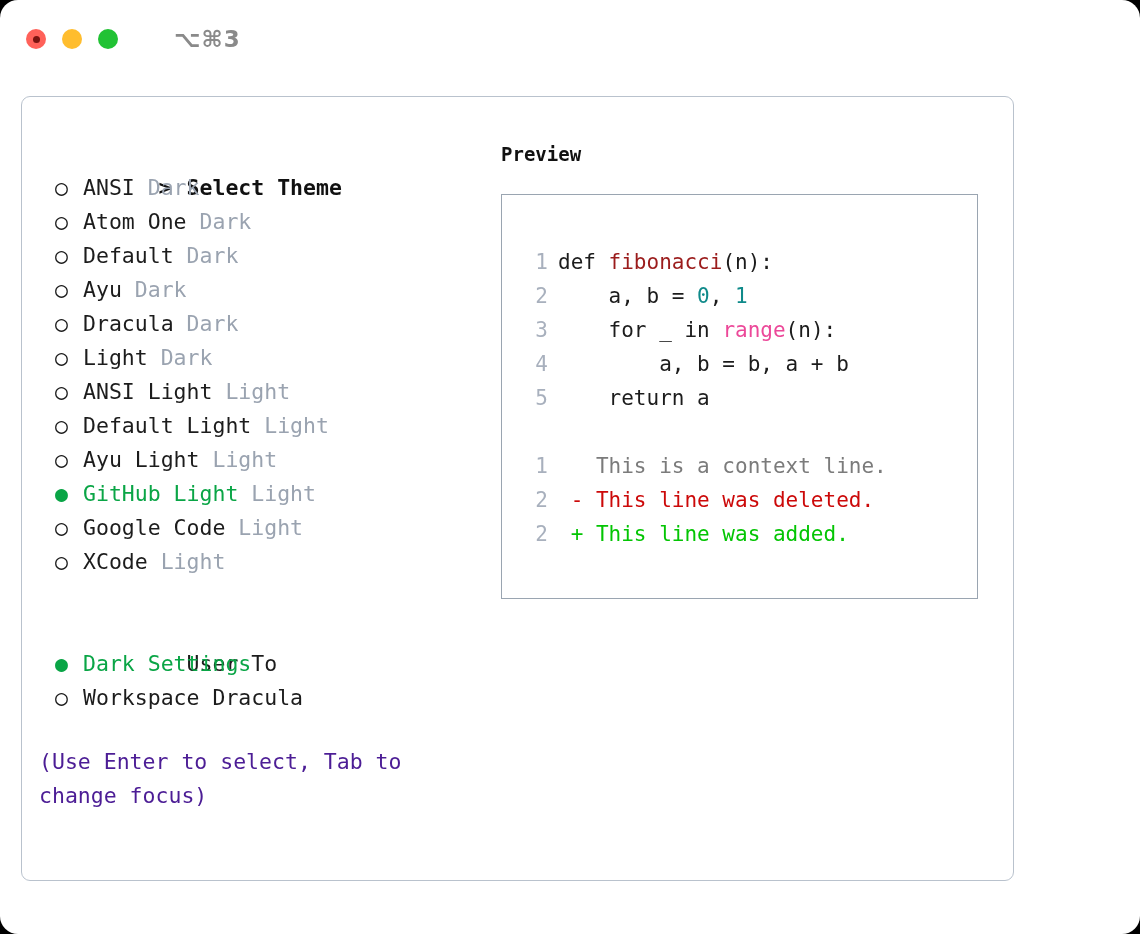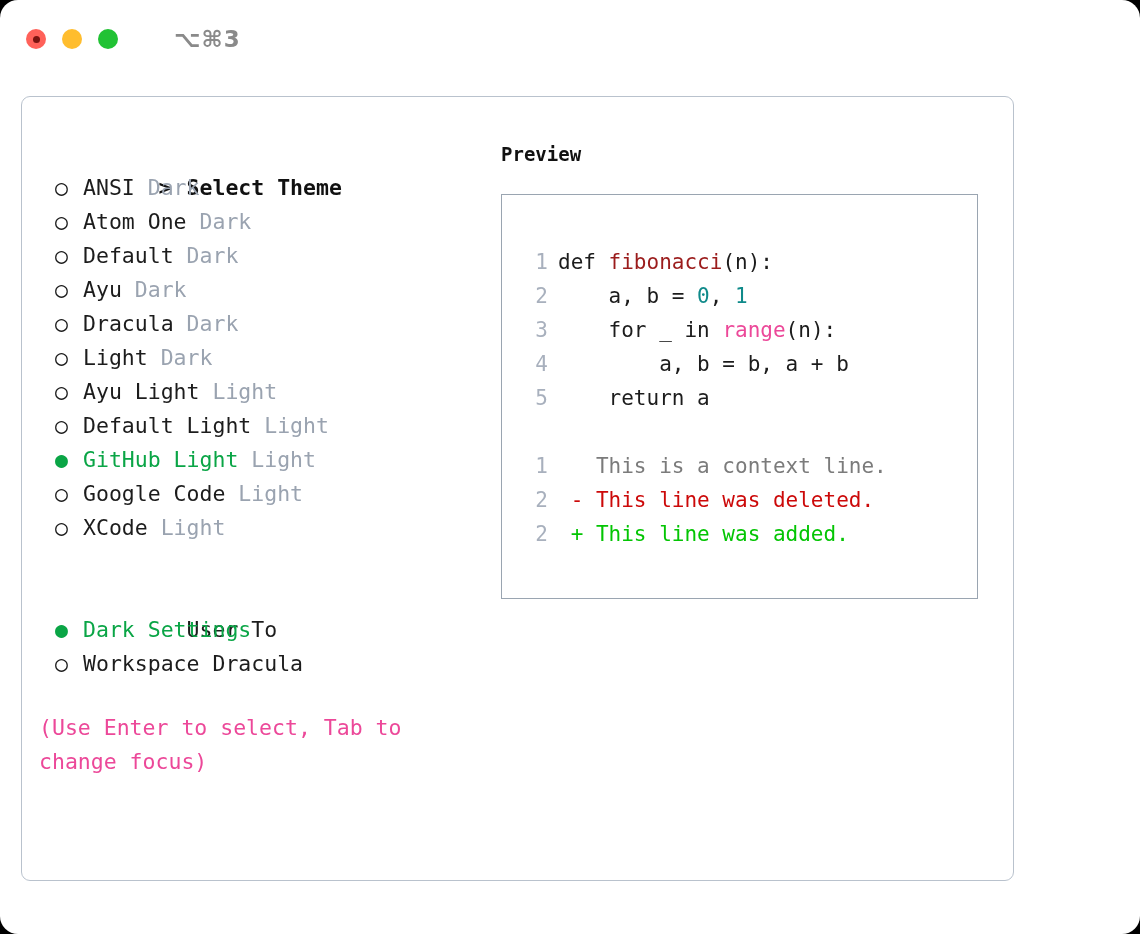--- a/index.html
+++ b/index.html
@@ -104,21 +104,21 @@
 
   .row.selected .name   { color: #0aa546; }
   .row.selected .marker { color: #0aa546; }
 
   .spacer { height: 34px; }
 
   .hint {
     margin-top: 30px;
     font-size: 21.5px;
     line-height: 34px;
-    color: #ec4899;
+    color: #4c1d95;
     width: 410px;
   }
 
   
   .right-col {
     position: absolute;
     left: 479px; top: 40px;
     width: 490px;
   }
   .preview-title {
@@ -181,22 +181,23 @@
         <span class="marker">&gt;</span><span>Select Theme</span>
       </div>
 
       <div id="theme-list">
           <div class="row"><span class="marker">○</span><span class="name">ANSI </span><span class="variant">Dark</span></div>
           <div class="row"><span class="marker">○</span><span class="name">Atom One </span><span class="variant">Dark</span></div>
           <div class="row"><span class="marker">○</span><span class="name">Default </span><span class="variant">Dark</span></div>
           <div class="row"><span class="marker">○</span><span class="name">Ayu </span><span class="variant">Dark</span></div>
           <div class="row"><span class="marker">○</span><span class="name">Dracula </span><span class="variant">Dark</span></div>
           <div class="row"><span class="marker">○</span><span class="name">Light </span><span class="variant">Dark</span></div>
+          <div class="row"><span class="marker">○</span><span class="name">ANSI Light </span><span class="variant">Light</span></div>
+          <div class="row"><span class="marker">○</span><span class="name">Default Light </span><span class="variant">Light</span></div>
           <div class="row"><span class="marker">○</span><span class="name">Ayu Light </span><span class="variant">Light</span></div>
-          <div class="row"><span class="marker">○</span><span class="name">Default Light </span><span class="variant">Light</span></div>
           <div class="row selected"><span class="marker">●</span><span class="name">GitHub Light </span><span class="variant">Light</span></div>
           <div class="row"><span class="marker">○</span><span class="name">Google Code </span><span class="variant">Light</span></div>
           <div class="row"><span class="marker">○</span><span class="name">XCode </span><span class="variant">Light</span></div>
         </div>
 
       <div class="spacer"></div>
 
       <div class="row">
         <span class="marker"> </span><span>User To</span>
       </div>

